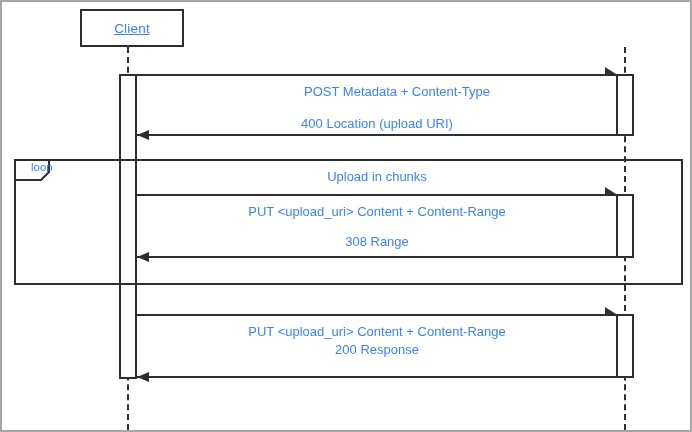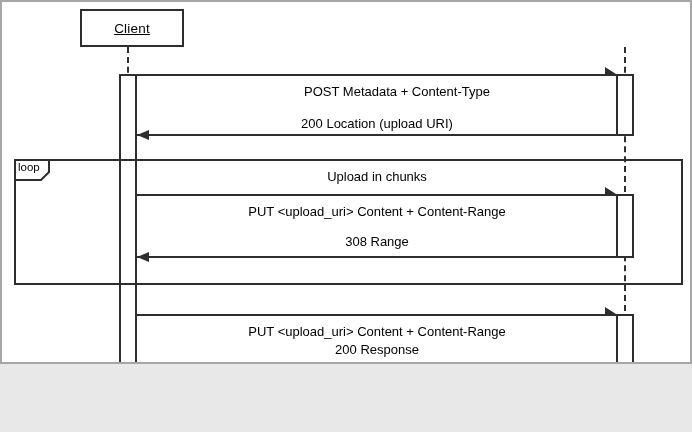--- a/index.html
+++ b/index.html
@@ -1,26 +1,26 @@
 <!DOCTYPE html>
 <html><head>
 <meta charset="utf-8">
 <style>
   html, body { margin: 0; padding: 0; background: #e8e8e8; }
   * { box-sizing: border-box; }
 
   .canvas {
     position: relative;
     width: 692px;
-    height: 364px;
+    height: 432px;
     background: #ffffff;
     border: 2px solid #a6a6a6;
     overflow: hidden;
     font-family: "Liberation Sans", "DejaVu Sans", sans-serif;
-    color: #000000;
+    color: #3b82f6;
   }
 
   
   .actor-box {
     position: absolute;
     top: 7px;
     height: 38px;
     border: 2px solid #2e2e2e;
     background: #ffffff;
     display: flex;
@@ -138,21 +138,21 @@
     z-index: 4;
   }
   .loop-tab-svg {
     position: absolute;
     left: 12px;
     top: 157px;
     z-index: 5;
   }
   .loop-tab-label {
     position: absolute;
-    left: 16px;
+    left: 29px;
     top: 159px;
     font-size: 11.5px;
     z-index: 6;
   }
 </style>
 </head>
 <body>
 
 <div class="canvas">
 
@@ -170,21 +170,21 @@
 
   <div class="loop-box"></div>
   <svg class="loop-tab-svg" width="40" height="24" viewBox="0 0 40 24">
     <path d="M1 1 H35 V13 L27 21 H1 Z" fill="#ffffff" stroke="#2e2e2e" stroke-width="2"></path>
   </svg>
   <div class="loop-tab-label">loop</div>
 
   <div class="msg-line line-req-1"></div>
   <div class="arrow-right ar-1"></div>
   <div class="msg-text req-1">POST Metadata + Content-Type</div>
-  <div class="msg-text res-1">200 Location (upload URI)</div>
+  <div class="msg-text res-1">400 Location (upload URI)</div>
   <div class="msg-line line-res-1"></div>
   <div class="arrow-left al-1"></div>
 
   <div class="msg-text title-2">Upload in chunks</div>
   <div class="msg-line line-req-2"></div>
   <div class="arrow-right ar-2"></div>
   <div class="msg-text req-2">PUT &lt;upload_uri&gt; Content + Content-Range</div>
   <div class="msg-text res-2">308 Range</div>
   <div class="msg-line line-res-2"></div>
   <div class="arrow-left al-2"></div>

